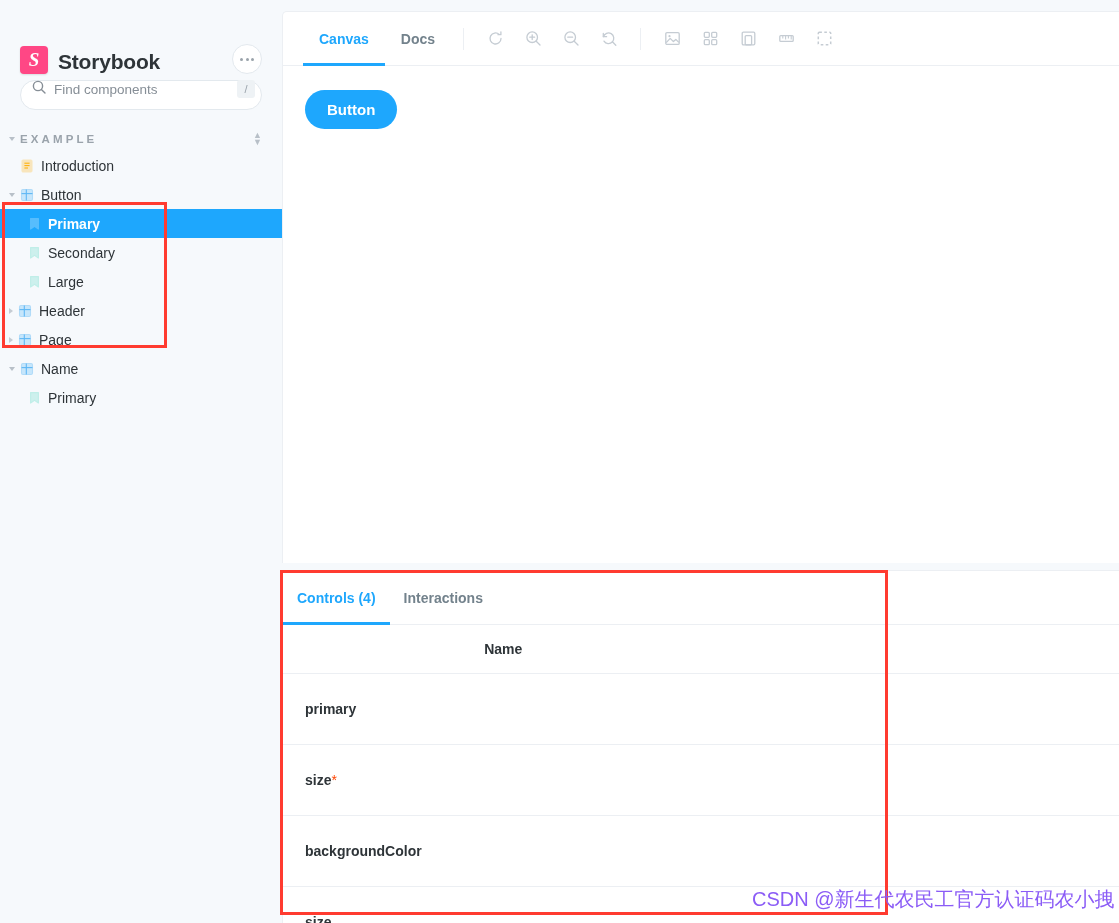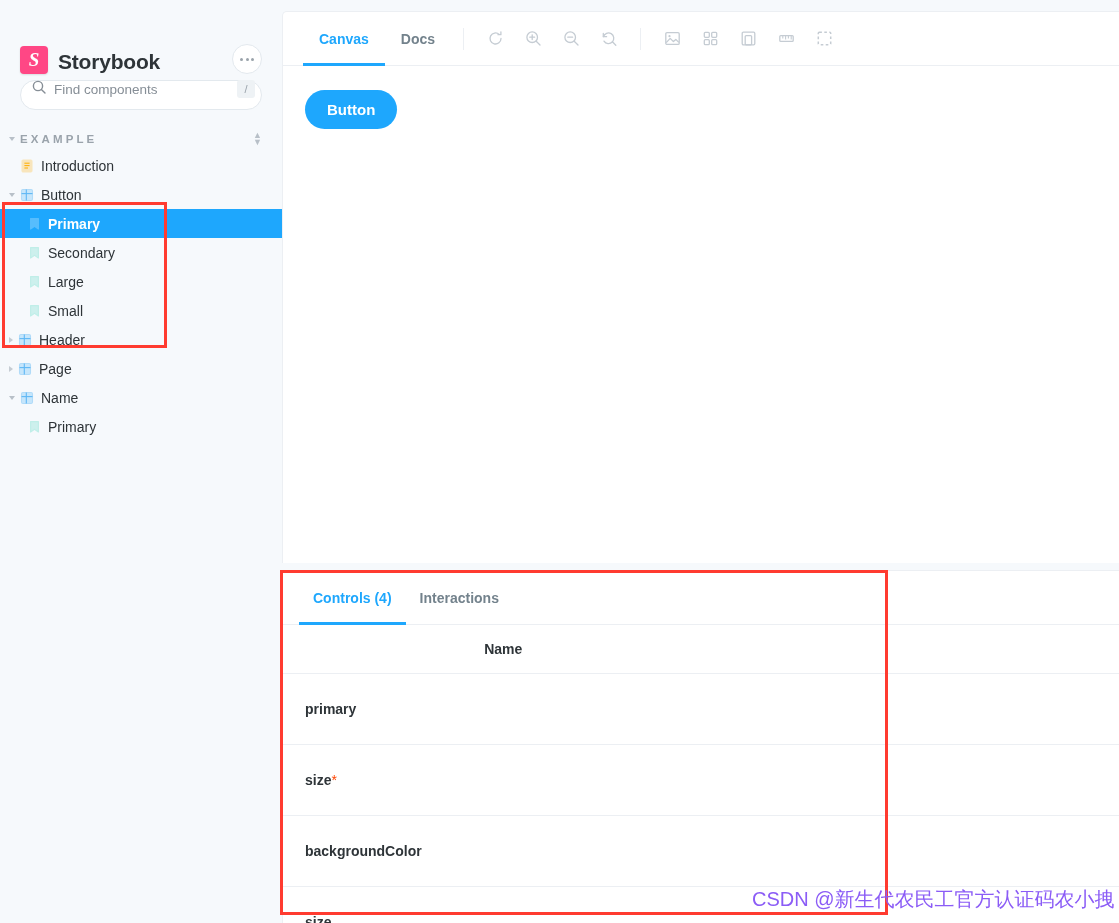--- a/index.html
+++ b/index.html
@@ -210,21 +210,21 @@
     width: 838px; height: 353px;
     background: #fff;
     border-left: 1px solid #eceff3;
     border-top: 1px solid #eceff3;
     overflow: hidden;
   }
   .addon-tabs {
     height: 54px;
     display: flex; align-items: center;
     border-bottom: 1px solid #eceff3;
-    padding-left: 16px;
+    padding-left: 0;
   }
   .addon-tab {
     height: 54px;
     display: flex; align-items: center;
     padding: 0 14px;
     font-size: 14px;
     font-weight: 700;
     color: #73828c;
     cursor: pointer;
     position: relative;
@@ -364,28 +364,20 @@
 
       <div class="tree-row depth1">
         <span class="ic">
           <svg width="13" height="14" viewBox="0 0 13 14">
             <path d="M2.6 1.6h7.8v10.4L6.5 9.3 2.6 12z" fill="#66d9c8" opacity=".28" stroke="#37d5b8" stroke-width="1.2" stroke-linejoin="round"></path>
           </svg>
         </span>
         <span class="lbl">Large</span>
       </div>
 
-      <div class="tree-row depth1">
-        <span class="ic">
-          <svg width="13" height="14" viewBox="0 0 13 14">
-            <path d="M2.6 1.6h7.8v10.4L6.5 9.3 2.6 12z" fill="#66d9c8" opacity=".28" stroke="#37d5b8" stroke-width="1.2" stroke-linejoin="round"></path>
-          </svg>
-        </span>
-        <span class="lbl">Small</span>
-      </div>
 
       <div class="tree-row depth0">
         <span class="caret right"></span>
         <span class="ic">
           <svg width="14" height="14" viewBox="0 0 14 14">
             <rect x="1.5" y="1.5" width="11" height="11" rx="1.4" fill="#8ed0fa" opacity=".45" stroke="#5fb8f5" stroke-width="1.1"></rect>
             <line x1="1.5" y1="5.6" x2="12.5" y2="5.6" stroke="#5fb8f5" stroke-width="1.1"></line>
             <line x1="6.3" y1="1.5" x2="6.3" y2="12.5" stroke="#5fb8f5" stroke-width="1.1"></line>
           </svg>
         </span>

